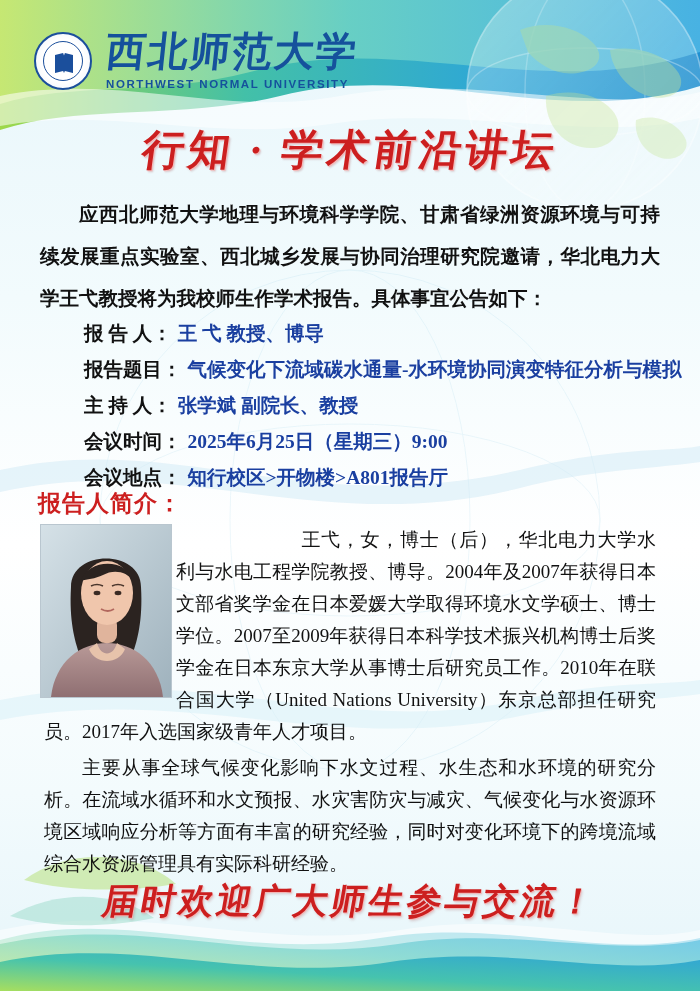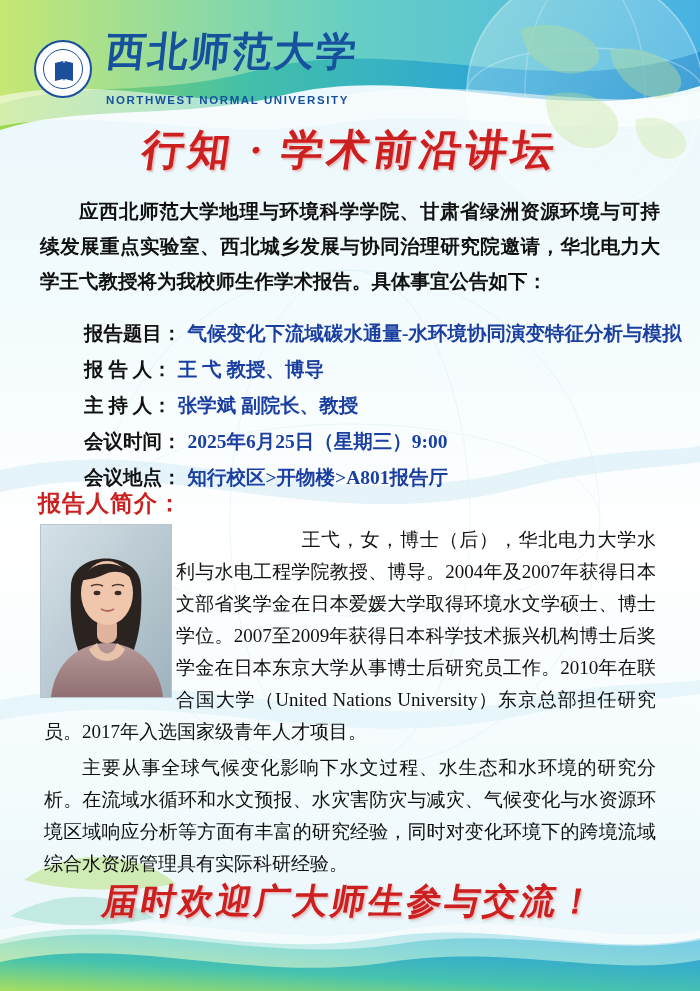--- a/index.html
+++ b/index.html
@@ -74,21 +74,21 @@
     line-height: 1;
     letter-spacing: 2px;
     white-space: nowrap;
     transform: skewX(-6deg);
   }
   .uni-name-en {
     font-family: "Liberation Sans", sans-serif;
     font-size: 11.5px;
     color: #15519c;
     letter-spacing: 1.6px;
-    margin-top: 22px;
+    margin-top: 6px;
     white-space: nowrap;
     font-weight: bold;
   }
   .logo-text { margin-left: 14px; }
 
   
   .main-title {
     position: absolute;
     top: 122px;
     left: 0;
@@ -102,21 +102,21 @@
     transform: skewX(-8deg);
     text-shadow: 1px 1px 0 #f4b9b9, 2px 2px 2px rgba(120,0,0,.18);
   }
 
   
   .intro {
     position: absolute;
     left: 40px; top: 194px;
     width: 620px;
     font-size: 19.5px;
-    line-height: 35px;
+    line-height: 42px;
     color: #111;
     text-align: justify;
     text-indent: 2em;
     font-weight: bold;
   }
 
   
   .info-list {
     position: absolute;
     left: 84px; top: 320px;
@@ -275,26 +275,26 @@
       </div>
     </div>
   </div>
 
   <div class="main-title">行知 · 学术前沿讲坛</div>
 
   <div class="intro">应西北师范大学地理与环境科学学院、甘肃省绿洲资源环境与可持续发展重点实验室、西北城乡发展与协同治理研究院邀请，华北电力大学王弋教授将为我校师生作学术报告。具体事宜公告如下：</div>
 
   <div class="info-list">
     <div class="info-row">
+      <span class="info-label">报 告 人：</span>
+      <span class="info-value">王 弋 教授、博导</span>
+    </div>
+    <div class="info-row">
       <span class="info-label">报告题目：</span>
       <span class="info-value">气候变化下流域碳水通量-水环境协同演变特征分析与模拟</span>
-    </div>
-    <div class="info-row">
-      <span class="info-label">报 告 人：</span>
-      <span class="info-value">王 弋 教授、博导</span>
     </div>
     <div class="info-row">
       <span class="info-label">主 持 人：</span>
       <span class="info-value">张学斌 副院长、教授</span>
     </div>
     <div class="info-row">
       <span class="info-label">会议时间：</span>
       <span class="info-value">2025年6月25日（星期三）9:00</span>
     </div>
     <div class="info-row">

